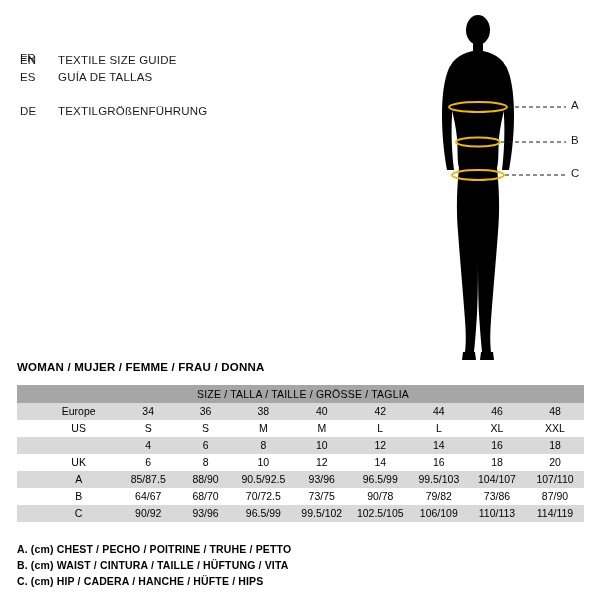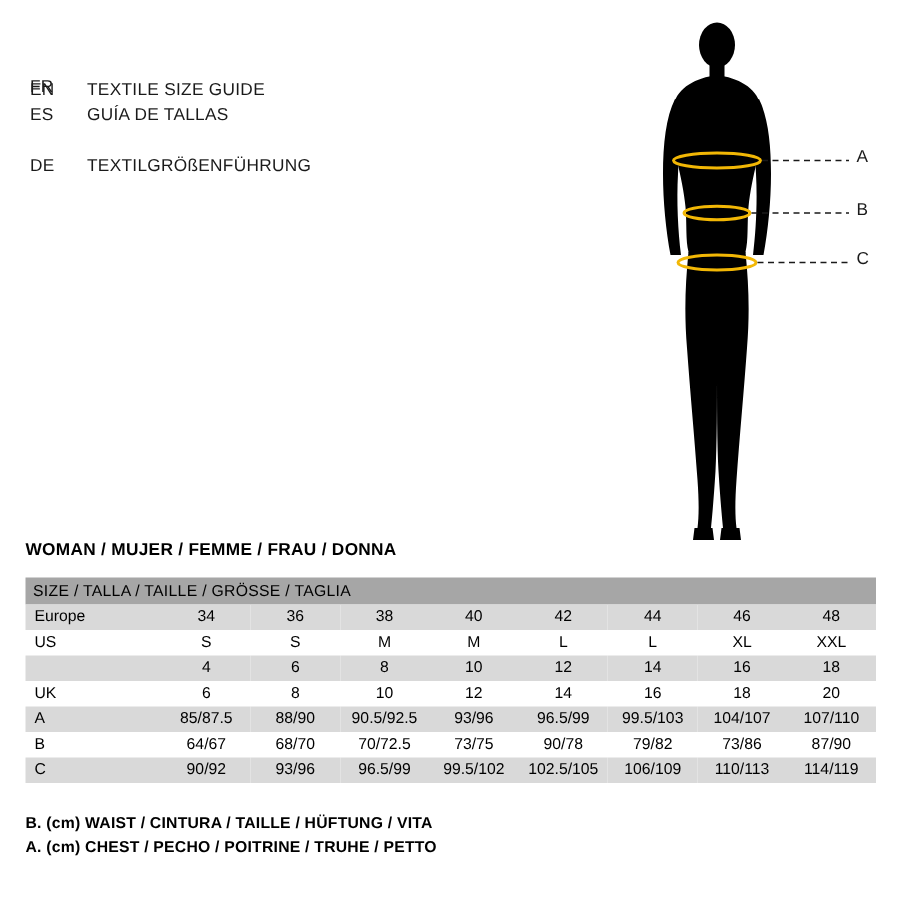--- a/index.html
+++ b/index.html
@@ -90,35 +90,35 @@
   .size-table td, .size-table th {
     padding: 0;
     height: 17px;
     font-weight: normal;
     text-align: center;
     vertical-align: middle;
     line-height: 17px;
   }
   .size-table tr.header-row td {
     background: #a6a6a6;
-    text-align: left;
+    text-align: center;
     padding-left: 5px;
     font-size: 10.5px;
     letter-spacing: 0.2px;
     height: 18px;
   }
   .size-table tr.shade td {
     background: #d9d9d9;
   }
   .size-table tr.plain td {
     background: #ffffff;
   }
   .size-table td.rowlabel {
-    text-align: left;
-    padding-left: 6px;
+    text-align: center;
+    padding-left: 21px;
     width: 86px;
   }
   .size-table td.datacell {
     width: 60px;
   }
 
   
   .notes {
     position: absolute;
     left: 17px;
@@ -295,17 +295,18 @@
         <td class="datacell">99.5/102</td>
         <td class="datacell">102.5/105</td>
         <td class="datacell">106/109</td>
         <td class="datacell">110/113</td>
         <td class="datacell">114/119</td>
       </tr>
     </tbody>
   </table>
 
   <div class="notes">
+    <div>A. (cm) CHEST / PECHO / POITRINE / TRUHE / PETTO</div>
     <div>B. (cm) WAIST / CINTURA / TAILLE / HÜFTUNG / VITA</div>
-    <div>A. (cm) CHEST / PECHO / POITRINE / TRUHE / PETTO</div>
+    <div>C. (cm) HIP / CADERA / HANCHE / HÜFTE / HIPS</div>
   </div>
 
 </div>
 
 </body></html>

